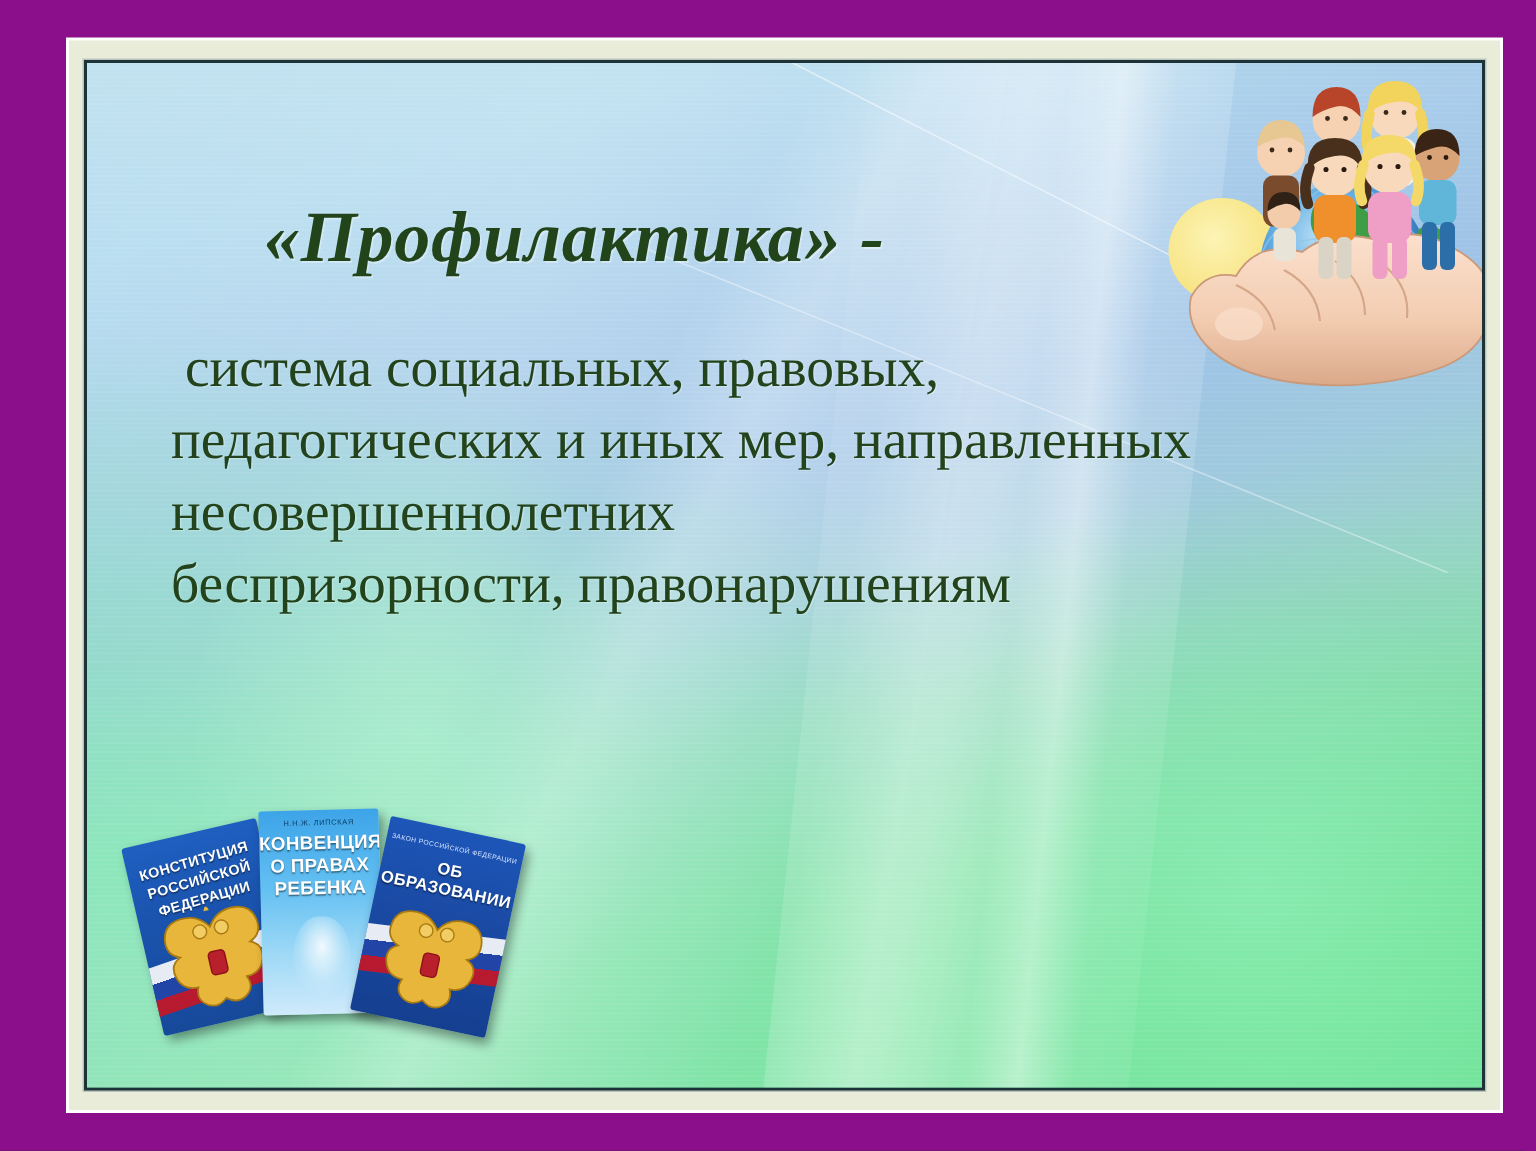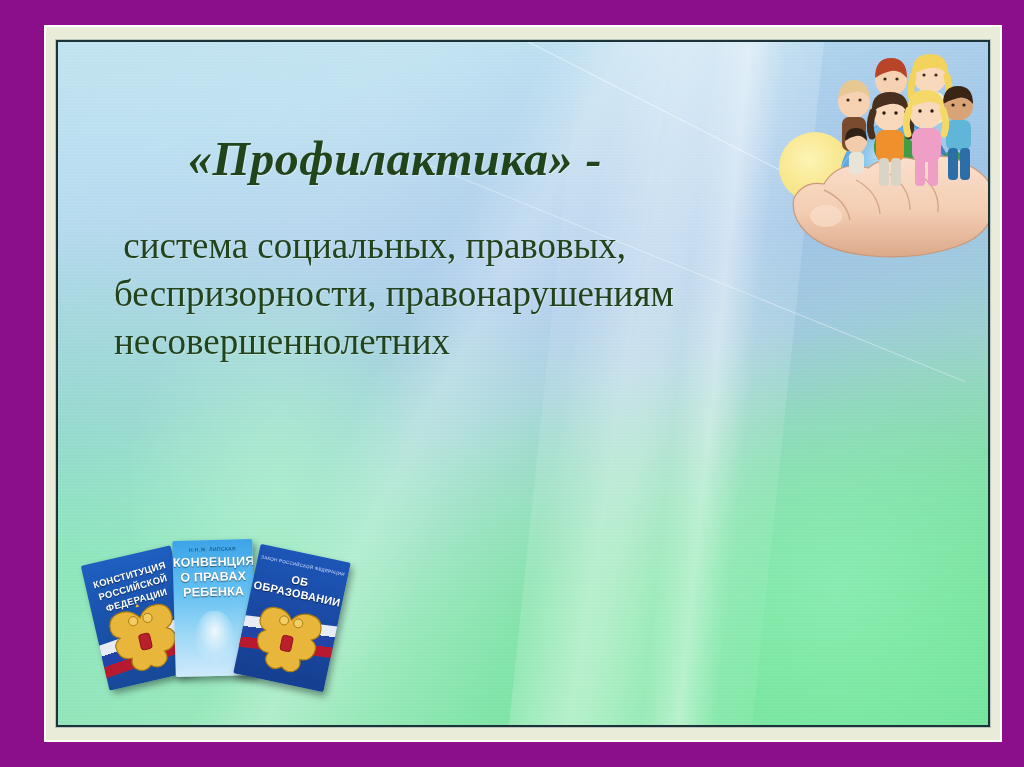--- a/index.html
+++ b/index.html
@@ -104,21 +104,20 @@
 
   
   #title{
     position:absolute;left:118px;top:92px;width:700px;
     font-family:"Liberation Serif","DejaVu Serif",serif;
     font-weight:bold;font-style:italic;
     font-size:48px;line-height:1.05;
     color:#21441b;
     text-shadow:1px 1px 0 rgba(255,255,255,.35);
     letter-spacing:.5px;
-    margin-left:12px;
   }
   #body-text{
     position:absolute;left:56px;top:180px;width:880px;
     font-family:"Liberation Serif","DejaVu Serif",serif;
     font-size:37px;line-height:48px;
     color:#22431b;
     text-shadow:1px 1px 0 rgba(255,255,255,.25);
   }
   #body-text .ln{display:block;white-space:pre;}
 
@@ -322,22 +321,23 @@
             <rect x="81" y="114" width="15" height="22" rx="5" fill="#e8e4d8"></rect>
           </g>
         </g>
       </svg>
     </div>
 
     <div id="title">«Профилактика» -</div>
 
     <div id="body-text">
       <span class="ln"> система социальных, правовых,</span>
+      <span class="ln">педагогических и иных мер, направленных</span>
+      <span class="ln">несовершеннолетних</span>
       <span class="ln">беспризорности, правонарушениям</span>
-      <span class="ln">несовершеннолетних</span>
     </div>
 
     <div id="books">
 
       <div class="book" id="book-constitution">
         <div class="flagband"></div>
         <div class="book-title">КОНСТИТУЦИЯ РОССИЙСКОЙ ФЕДЕРАЦИИ</div>
         <svg width="92" height="128" viewBox="0 0 92 128" style="position:absolute;left:0;top:0;">
           <g transform="translate(46,84) scale(.92)">
             <path d="M0 -22 q-7 -11 -20 -10 q-12 1 -14 12 q-2 11 8 15 q-9 4 -6 14 q3 10 14 10 q-4 9 4 14 q7 4 14 -2 q7 6 14 2 q8 -5 4 -14 q11 0 14 -10 q3 -10 -6 -14 q10 -4 8 -15 q-2 -11 -14 -12 q-13 -1 -20 10z" fill="#e8b63a" stroke="#a87a12" stroke-width="1.3"></path>

